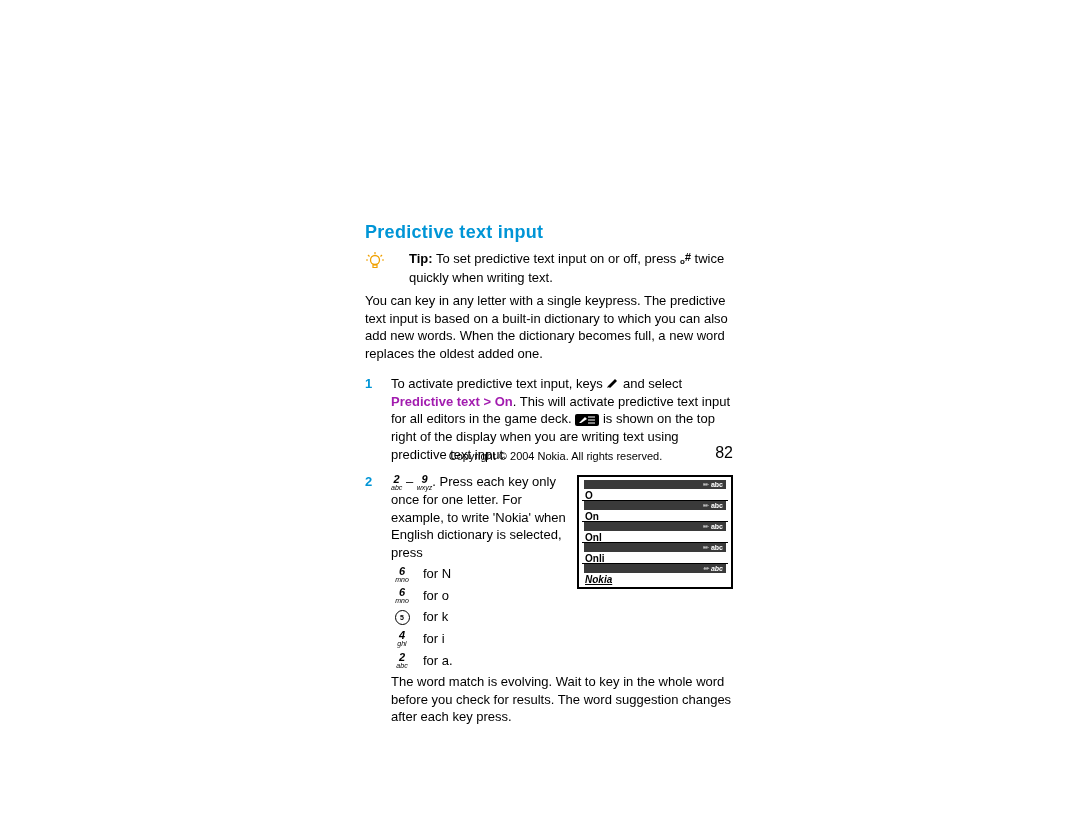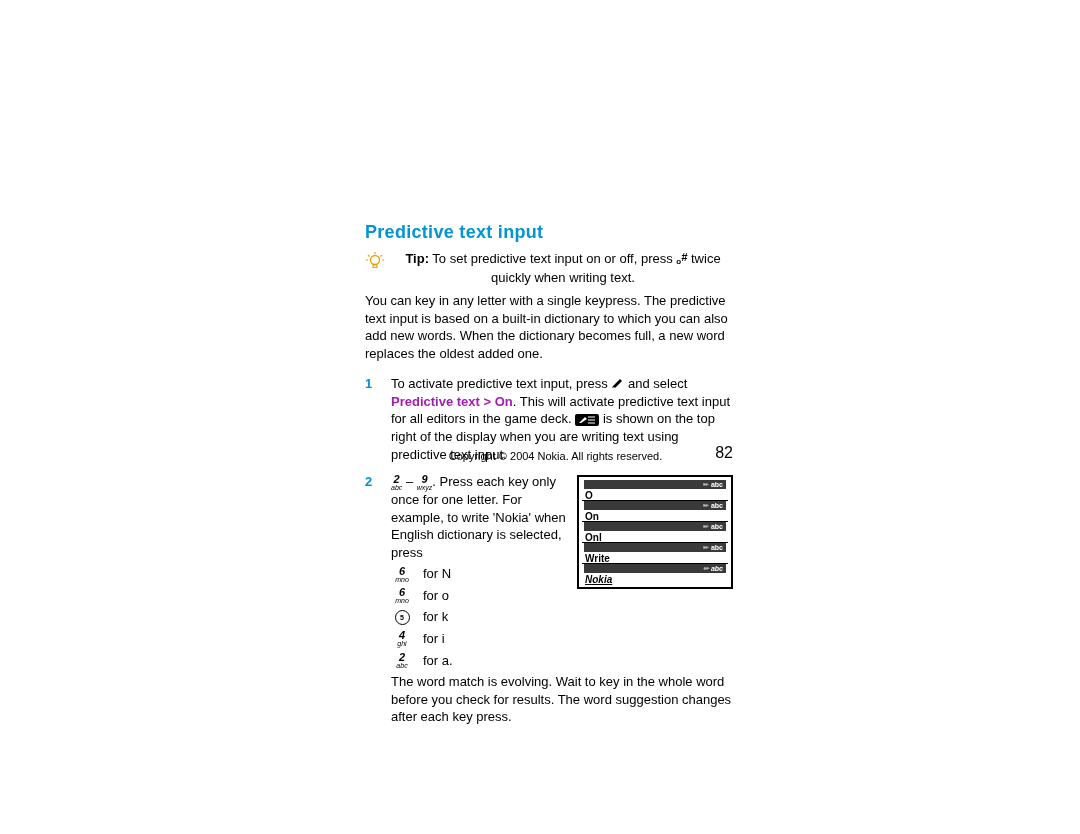--- a/index.html
+++ b/index.html
@@ -22,23 +22,22 @@
   }
   h2.section-title {
     color: #0095d6;
     font-size: 18px;
     font-weight: 700;
     margin: 0 0 6px 0;
     letter-spacing: 0.3px;
   }
   .tip-row {
     display: flex;
-    gap: 8px;
+    gap: 24px;
     margin: 0 0 6px 0;
-    text-align: center;
   }
   .bulb {
     width: 20px;
     flex: 0 0 20px;
     margin-top: 2px;
   }
   .bulb svg { display:block }
   .tip-text { flex: 1; }
   .tip-label { font-weight: 700; }
   .hash {
@@ -168,21 +167,21 @@
       <span class="tip-label">Tip:</span><span> To set predictive text input on or off, press </span><span class="hash"><sub>o</sub><span>#</span></span><span> twice quickly when writing text.</span>
     </div>
   </div>
 
   <p class="para">You can key in any letter with a single keypress. The predictive text input is based on a built-in dictionary to which you can also add new words. When the dictionary becomes full, a new word replaces the oldest added one.</p>
 
   <ol class="numlist">
     <li>
       <span class="num">1</span>
       <div class="body">
-        <span>To activate predictive text input, press </span><span class="pen-icon"><svg width="13" height="11" viewBox="0 0 13 11">
+        <span>To activate predictive text input, keys </span><span class="pen-icon"><svg width="13" height="11" viewBox="0 0 13 11">
               <path d="M2 9 L9 2 L11 4 L4 11 Z M2 9 L1 11 L3 10 Z" fill="#000"></path>
             </svg></span><span> and select </span><span class="blue-bold">Predictive text &gt; On</span><span>. This will activate predictive text input for all editors in the game deck. </span><span class="indicator-icon"><svg width="18" height="9" viewBox="0 0 18 9" style="vertical-align:middle">
               <path d="M1 8 L7 2 L9 4 L3 8 Z" fill="#fff"></path>
               <line x1="10" y1="2" x2="17" y2="2" stroke="#fff" stroke-width="1"></line>
               <line x1="10" y1="5" x2="17" y2="5" stroke="#fff" stroke-width="1"></line>
               <line x1="10" y1="8" x2="17" y2="8" stroke="#fff" stroke-width="1"></line>
             </svg></span><span> is shown on the top right of the display when you are writing text using predictive text input.</span>
       </div>
     </li>
     <li>
@@ -256,21 +255,21 @@
                   <span class="status-pen">✏</span>
                   <span class="status-abc">abc</span>
                 </div>
                 <div class="typed">Onl</div>
               </div>
               <div class="screen-row">
                 <div class="statusbar">
                   <span class="status-pen">✏</span>
                   <span class="status-abc">abc</span>
                 </div>
-                <div class="typed">Write</div>
+                <div class="typed">Onli</div>
               </div>
               <div class="screen-row">
                 <div class="statusbar">
                   <span class="status-pen">✏</span>
                   <span class="status-abc">abc</span>
                 </div>
                 <div class="typed">Nokia</div>
               </div>
             </div>
         </div>

